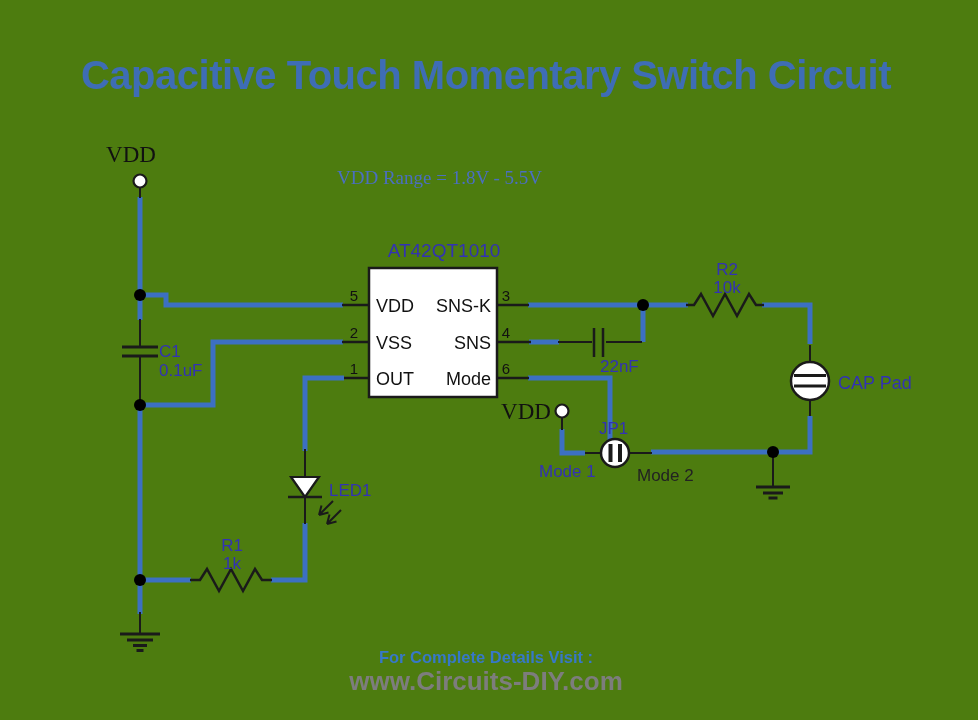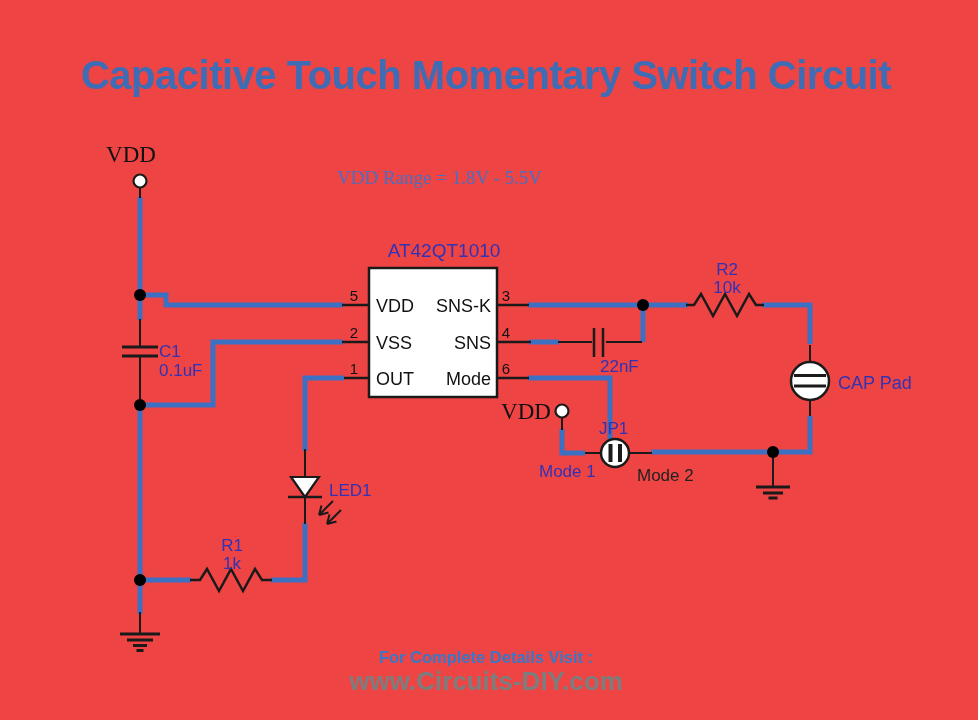--- a/index.html
+++ b/index.html
@@ -1,16 +1,16 @@
 <!DOCTYPE html>
 <html><head>
 <meta charset="utf-8">
 <style>
   html,body{margin:0;padding:0;background:#ffffff;}
-  .canvas{position:relative;width:978px;height:720px;background:#ef4444;overflow:hidden;
+  .canvas{position:relative;width:978px;height:720px;background:#4d7c0f;overflow:hidden;
           font-family:"Liberation Sans",sans-serif;}
   svg{display:block;}
   text{user-select:none;}
   .title-t{font:bold 40px "Liberation Sans",sans-serif;fill:#3e6db5;letter-spacing:-0.5px;}
   .note-t{font:19px "Liberation Serif",serif;fill:#4a6fc0;}
   .serif-t{font:23px "Liberation Serif",serif;fill:#111;}
   .lbl{font:17px "Liberation Sans",sans-serif;fill:#3232b4;}
   .lbl-lg{font:18px "Liberation Sans",sans-serif;fill:#3232b4;}
   .icname{font:19px "Liberation Sans",sans-serif;fill:#3232b4;}
   .pin-num{font:15px "Liberation Sans",sans-serif;fill:#111;}

